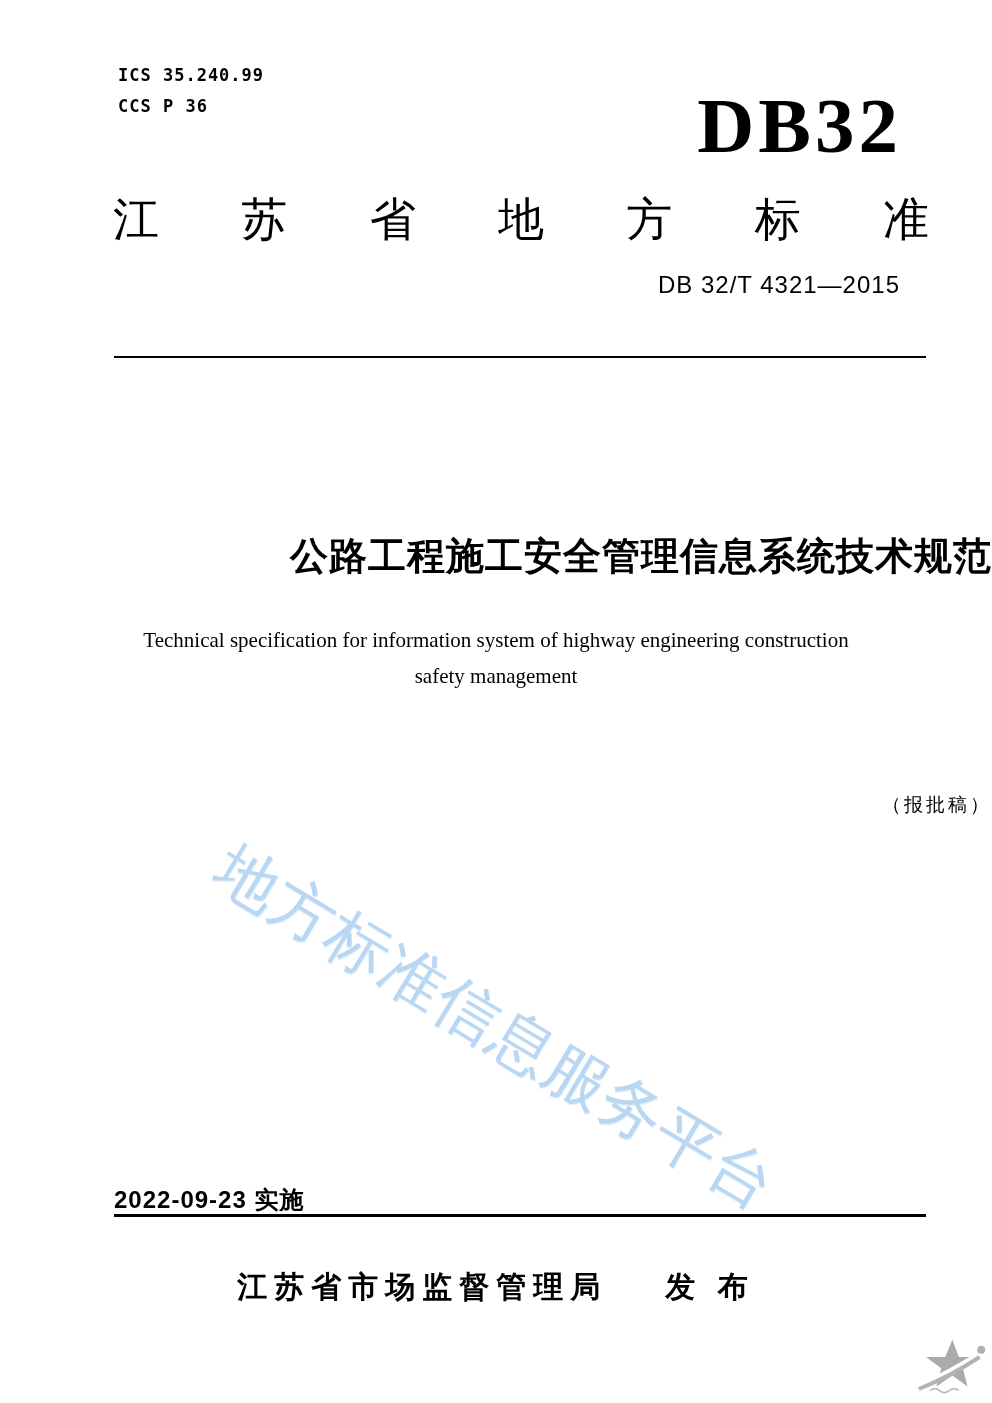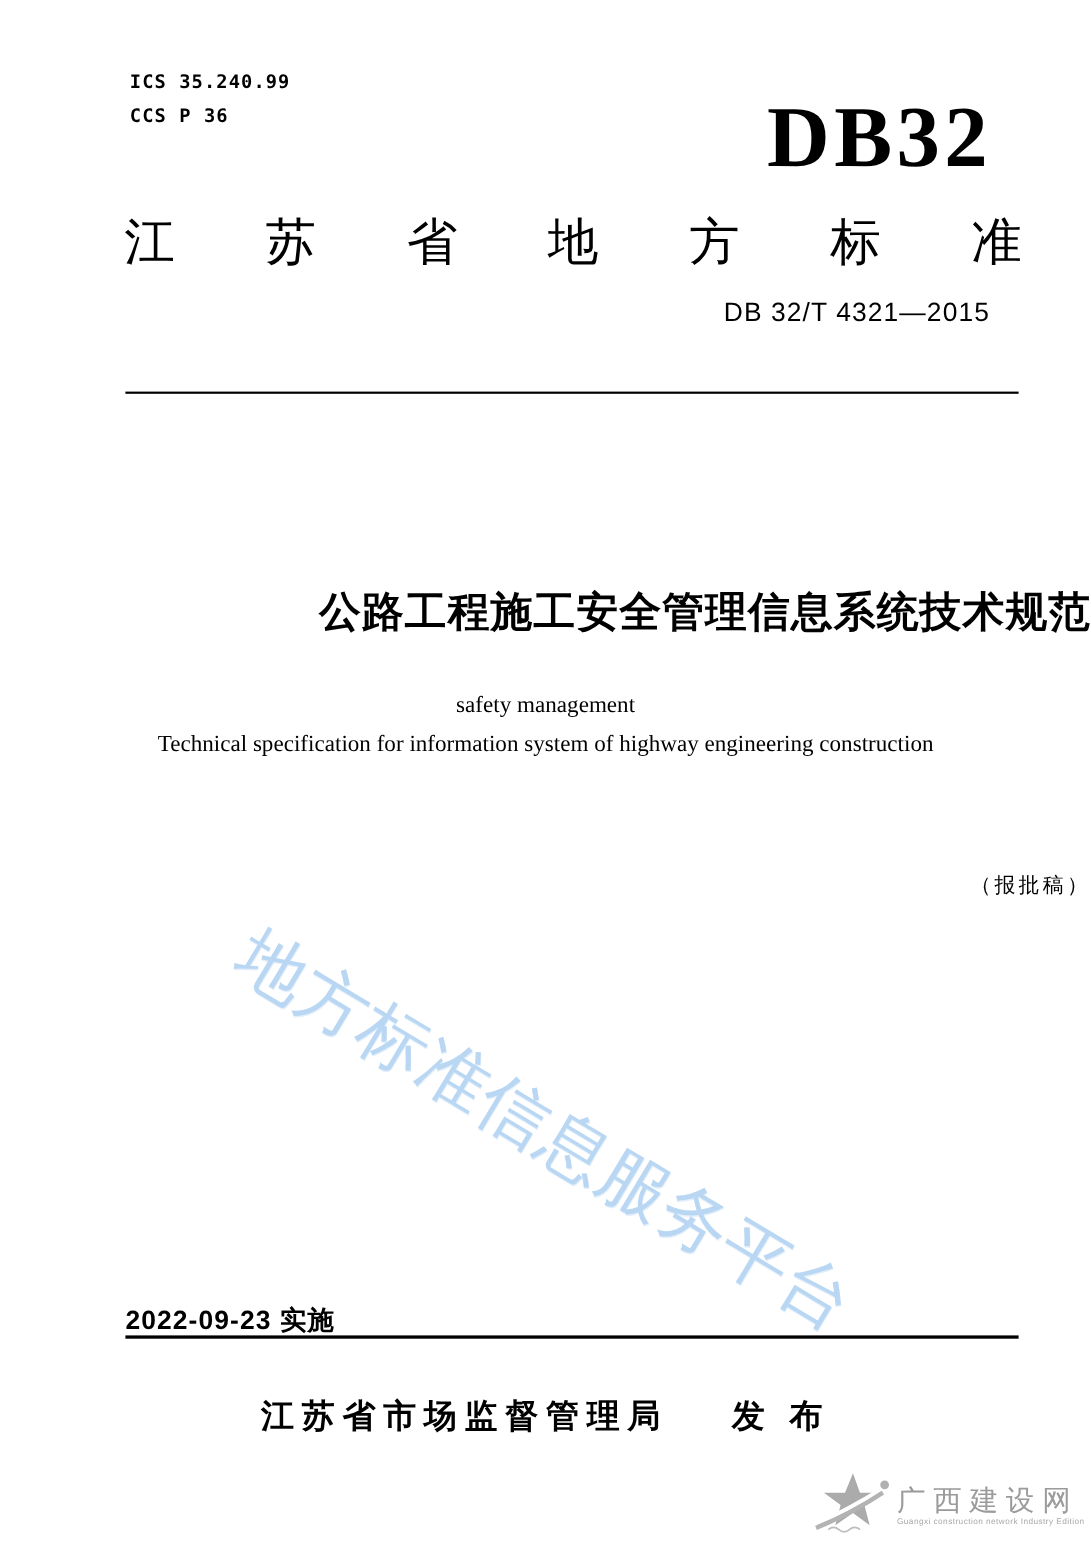--- a/index.html
+++ b/index.html
@@ -154,22 +154,22 @@
 
   <div class="abs standard-type">江苏省地方标准</div>
 
   <div class="abs doc-number">DB 32/T 4321—2015</div>
 
   <div class="abs rule-top"></div>
 
   <div class="abs title-zh">公路工程施工安全管理信息系统技术规范</div>
 
   <div class="abs title-en">
+    <div>Technical specification for information system of highway engineering construction</div>
     <div>safety management</div>
-    <div>Technical specification for information system of highway engineering construction</div>
   </div>
 
   <div class="abs draft-note">（报批稿）</div>
 
   <div class="abs watermark">地方标准信息服务平台</div>
 
   <div class="abs date-row">
     <span>2022-09-23 实施</span>
   </div>
 
@@ -185,17 +185,13 @@
 
       <polygon points="48,4 56,26 80,26 61,40 67,63 48,49 28,63 34,40 15,26 39,26" fill="#ababab"></polygon>
 
       <path d="M6,62 Q42,46 84,20" stroke="#ffffff" stroke-width="5" fill="none"></path>
       <path d="M6,66 Q46,50 82,26" stroke="#b3b3b3" stroke-width="5" fill="none"></path>
 
       <circle cx="84" cy="17" r="5" fill="#b0b0b0"></circle>
 
       <path d="M20,68 q6,-5 12,0 q6,5 12,0 q6,-5 12,0" stroke="#bdbdbd" stroke-width="2" fill="none"></path>
     </svg>
-    <div class="text-col">
-      <div class="site-name">广西建设网</div>
-      <div class="site-tagline">Guangxi construction network Industry Edition</div>
-    </div>
   </div>
 
 </body></html>

